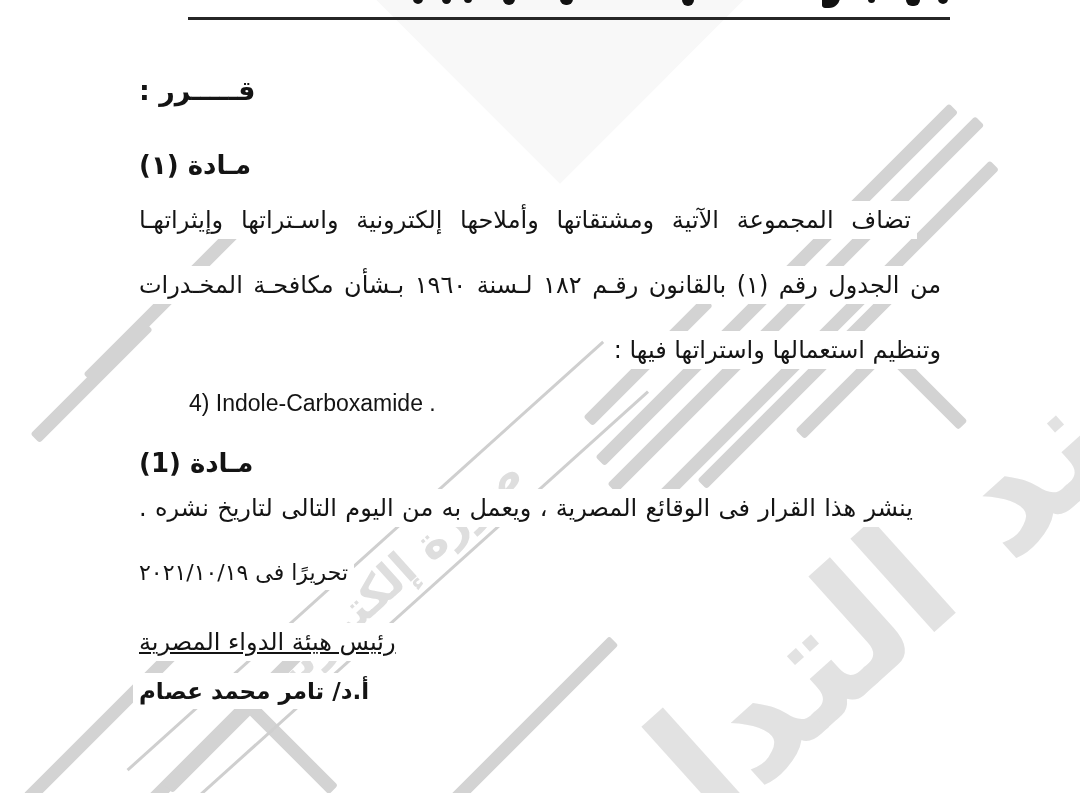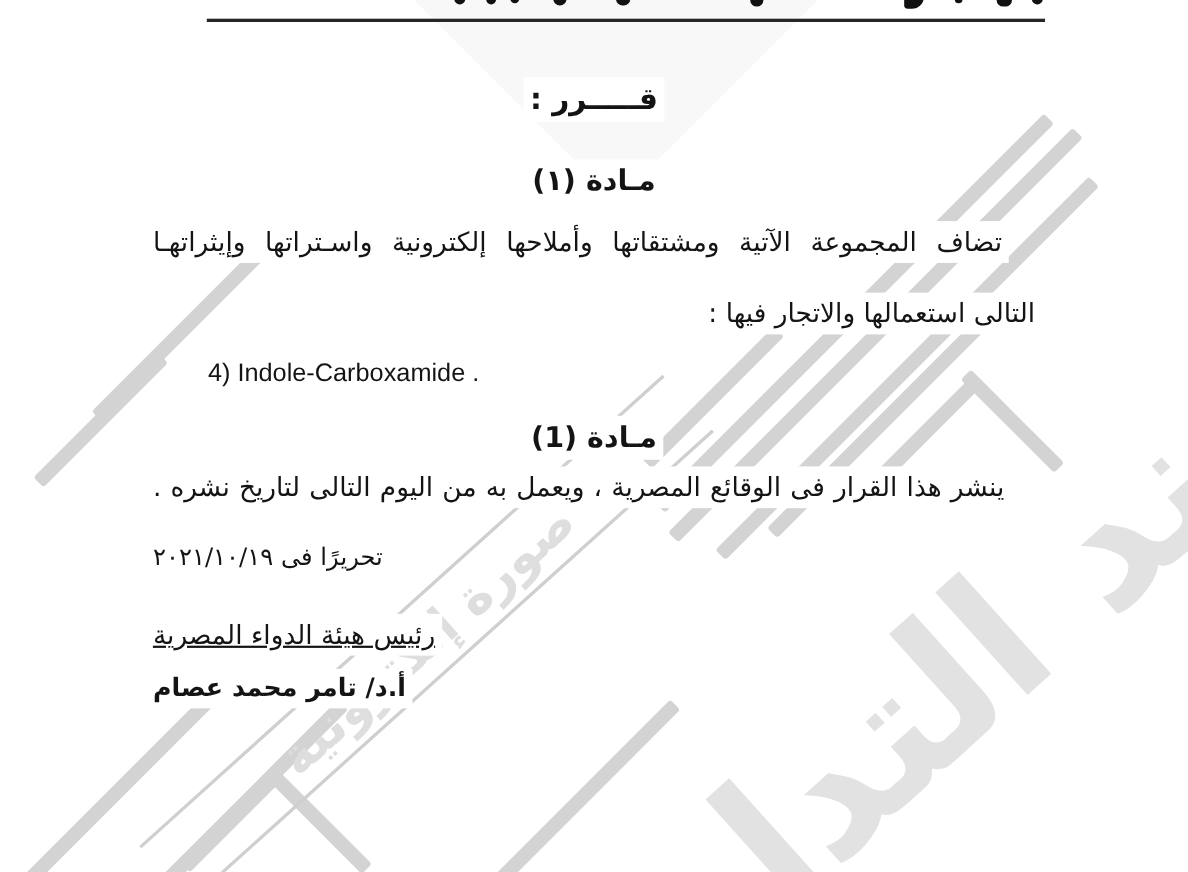--- a/index.html
+++ b/index.html
@@ -22,21 +22,21 @@
     color:#dedede;font-size:46px;font-weight:bold;white-space:nowrap;overflow:hidden;}
   .wm-big{position:absolute;left:430px;top:880px;transform:rotate(-42deg);
     transform-origin:0 0;font-size:165px;font-weight:bold;color:#e2e2e2;
     white-space:nowrap;letter-spacing:6px;}
   
   .tip{position:absolute;top:-3px;background:#111;border-radius:0 0 6px 6px;}
   .rule{position:absolute;left:188px;top:17px;width:762px;height:3px;background:#262626;z-index:2;}
   
   .content{position:absolute;inset:0;padding:0 133px;z-index:1;}
   .tx{background:#ffffff;padding:5px 6px;box-decoration-break:clone;}
-  .h-center{text-align:center;font-weight:bold;}
+  .h-center{text-align:left;font-weight:bold;}
   .h-decide{margin-top:74px;font-size:27px;line-height:34px;}
   .h-article{margin-top:40px;font-size:26px;line-height:34px;}
   .h-article2{margin-top:28px;font-size:26px;line-height:34px;}
   .pline{font-size:24px;line-height:32px;text-align:right;margin-bottom:33px;}
   .pline.just{text-align:justify;text-align-last:justify;text-justify:inter-word;}
   .pline.first{margin-top:22px;padding-right:30px;}
   .pline.last{margin-bottom:22px;}
   .item-line{direction:ltr;text-align:left;padding-left:50px;margin-bottom:0;
     font-family:"Liberation Sans",sans-serif;font-size:23px;line-height:30px;}
   .pub{margin-top:12px;padding-right:28px;text-align:justify;text-align-last:justify;
@@ -101,22 +101,25 @@
       <span class="tx">قـــــرر :</span>
     </div>
 
     <div class="h-center h-article">
       <span class="tx">مـادة (١)</span>
     </div>
 
     <div class="pline just first">
       <span class="tx">تضاف المجموعة الآتية ومشتقاتها وأملاحها إلكترونية واسـتراتها وإيثراتهـا</span>
     </div>
+    <div class="pline just">
+      <span class="tx">من الجدول رقم (١) بالقانون رقـم ١٨٢ لـسنة ١٩٦٠ بـشأن مكافحـة المخـدرات</span>
+    </div>
     <div class="pline last">
-      <span class="tx">التالى استعمالها والاتجار فيها :</span>
+      <span class="tx">وتنظيم استعمالها واستراتها فيها :</span>
     </div>
 
     <div class="item-line">
       <span class="tx">4) Indole-Carboxamide .</span>
     </div>
 
     <div class="h-center h-article2">
       <span class="tx">مـادة (1)</span>
     </div>
 

